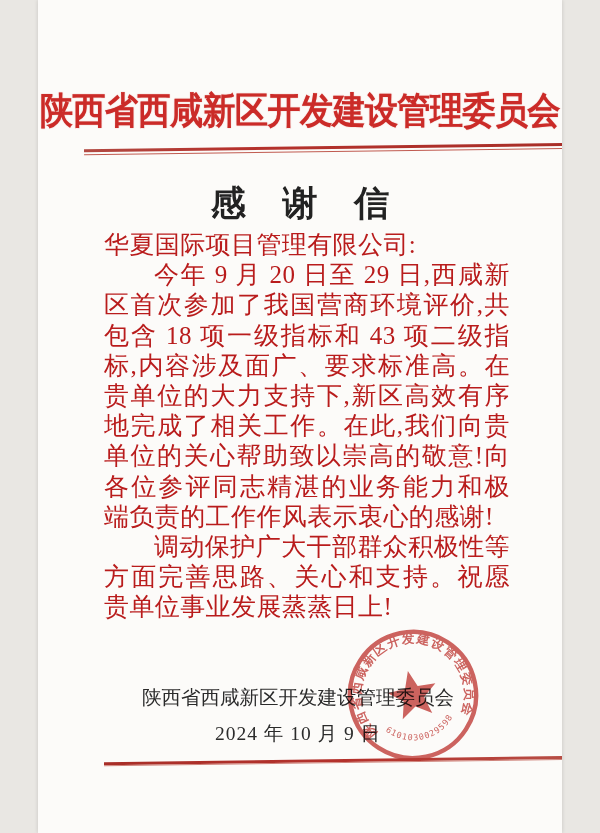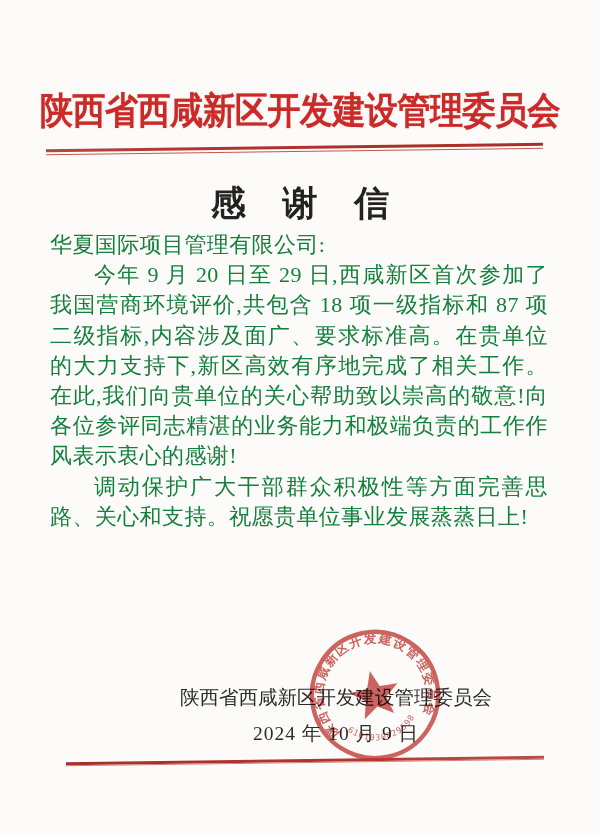--- a/index.html
+++ b/index.html
@@ -2,21 +2,21 @@
 <html><head>
 <meta charset="utf-8">
 <style>
   html,body{margin:0;padding:0;}
   body{
     background:#e9e7e3;
     font-family:"Liberation Serif","DejaVu Serif",serif;
   }
   .page{
     position:relative;
-    width:600px;height:833px;
+    width:524px;height:833px;
     margin:0 auto;
     background:#fcfbf9;
     overflow:hidden;
     box-shadow:0 0 4px rgba(0,0,0,.15);
   }
   
   .letterhead{
     position:absolute;top:86px;left:0;width:100%;
     text-align:center;
     font-size:33px;font-weight:700;
@@ -39,23 +39,23 @@
   }
   
   .letter-title{
     position:absolute;top:180px;left:0;width:100%;
     margin:0;text-align:center;
     font-size:35px;font-weight:700;color:#222;
     letter-spacing:14px;text-indent:14px;
   }
   
   .body-text{
-    position:absolute;top:230px;left:50px;right:52px;
-    color:#15803d;
-    font-size:22px;line-height:30.2px;
+    position:absolute;top:230px;left:66px;right:52px;
+    color:#b91c1c;
+    font-size:25px;line-height:30.2px;
     letter-spacing:0.4px;
     text-align:justify;
   }
   .body-text p{margin:0;}
   .body-text .para{text-indent:2em;}
   
   .signature-block{
     position:absolute;top:683px;right:108px;
     text-align:center;
     color:#2b2b2b;
@@ -102,21 +102,21 @@
 
   <div class="letterhead-rule">
     <div class="rule-thick"></div>
     <div class="rule-thin"></div>
   </div>
 
   <h1 class="letter-title">感 谢 信</h1>
 
   <div class="body-text">
     <p class="salutation">华夏国际项目管理有限公司:</p>
-    <p class="para">今年 9 月 20 日至 29 日,西咸新区首次参加了我国营商环境评价,共包含 18 项一级指标和 87 项二级指标,内容涉及面广、要求标准高。在贵单位的大力支持下,新区高效有序地完成了相关工作。在此,我们向贵单位的关心帮助致以崇高的敬意!向各位参评同志精湛的业务能力和极端负责的工作作风表示衷心的感谢!</p>
+    <p class="para">今年 9 月 20 日至 29 日,西咸新区首次参加了我国营商环境评价,共包含 18 项一级指标和 43 项二级指标,内容涉及面广、要求标准高。在贵单位的大力支持下,新区高效有序地完成了相关工作。在此,我们向贵单位的关心帮助致以崇高的敬意!向各位参评同志精湛的业务能力和极端负责的工作作风表示衷心的感谢!</p>
     <p class="para">调动保护广大干部群众积极性等方面完善思路、关心和支持。祝愿贵单位事业发展蒸蒸日上!</p>
   </div>
 
   <div class="signature-block">
     <div class="signature">陕西省西咸新区开发建设管理委员会</div>
     <div class="date">2024 年 10 月 9 日</div>
   </div>
 
   <svg class="seal" viewBox="0 0 140 140" xmlns="http://www.w3.org/2000/svg">
     <defs>

